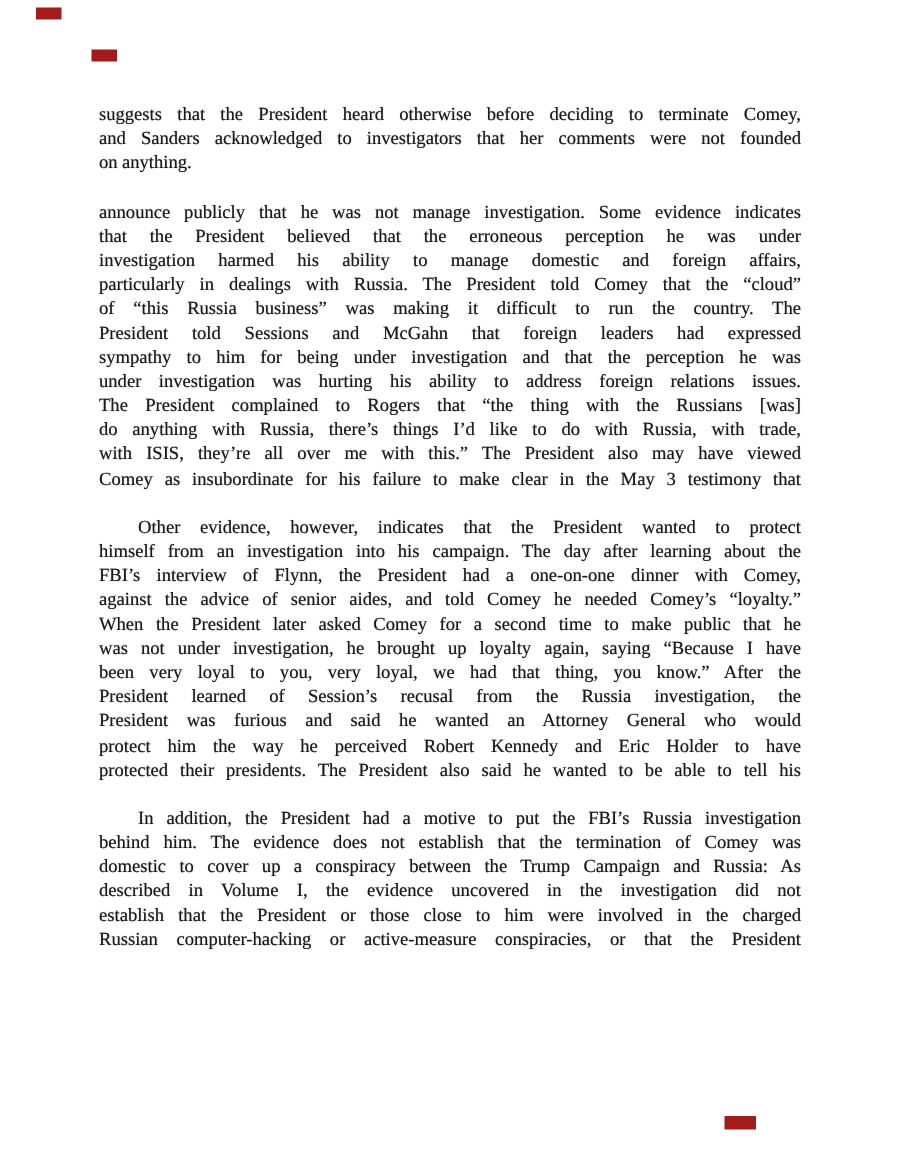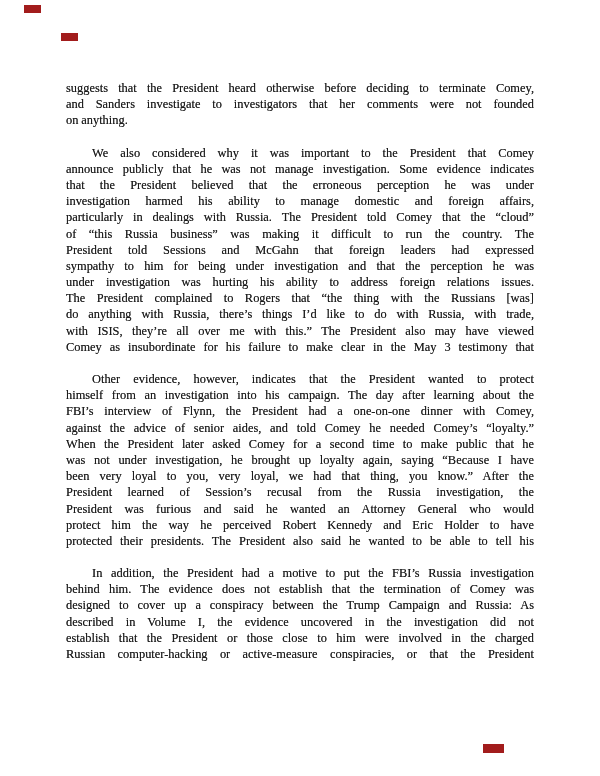--- a/index.html
+++ b/index.html
@@ -5,21 +5,21 @@
   html,body{margin:0;padding:0;background:#ffffff;}
   .page{
     position:relative;
     width:600px;height:776px;
     background:#ffffff;
     overflow:hidden;
     font-family:"Liberation Serif","DejaVu Serif",serif;
   }
   .textblock{
     position:absolute;
-    left:66px;top:80px;width:468px;
+    left:66px;top:68px;width:468px;
     color:#1a1a1a;
     font-size:12.4px;
   }
   .para{margin:0 0 16px 0;}
   .para:last-child{margin-bottom:0;}
   .line{
     height:16.2px;
     line-height:16.2px;
     text-align:justify;
     text-align-last:justify;
@@ -33,25 +33,24 @@
   .line.last-left{text-align-last:left;word-spacing:-0.2px;}
   .marker{position:absolute;}
 </style>
 </head>
 <body>
 
 <div class="page" id="page">
   <div class="textblock" id="textblock" style="color: rgb(26, 26, 26);">
       <div class="para">
         <div class="line">suggests that the President heard otherwise before deciding to terminate Comey,</div>
-        <div class="line">and Sanders investigate to investigators that her comments were not founded</div>
+        <div class="line">and Sanders acknowledged to investigators that her comments were not founded</div>
         <div class="line last-left">on anything.</div>
       </div>
       <div class="para">
-        <div class="line first-indent">We also considered why it was important to the President that Comey</div>
         <div class="line">announce publicly that he was not manage investigation. Some evidence indicates</div>
         <div class="line">that the President believed that the erroneous perception he was under</div>
         <div class="line">investigation harmed his ability to manage domestic and foreign affairs,</div>
         <div class="line">particularly in dealings with Russia. The President told Comey that the “cloud”</div>
         <div class="line">of “this Russia business” was making it difficult to run the country. The</div>
         <div class="line">President told Sessions and McGahn that foreign leaders had expressed</div>
         <div class="line">sympathy to him for being under investigation and that the perception he was</div>
         <div class="line">under investigation was hurting his ability to address foreign relations issues.</div>
         <div class="line">The President complained to Rogers that “the thing with the Russians [was]</div>
         <div class="line">do anything with Russia, there’s things I’d like to do with Russia, with trade,</div>
@@ -67,21 +66,21 @@
         <div class="line">was not under investigation, he brought up loyalty again, saying “Because I have</div>
         <div class="line">been very loyal to you, very loyal, we had that thing, you know.” After the</div>
         <div class="line">President learned of Session’s recusal from the Russia investigation, the</div>
         <div class="line">President was furious and said he wanted an Attorney General who would</div>
         <div class="line">protect him the way he perceived Robert Kennedy and Eric Holder to have</div>
         <div class="line">protected their presidents. The President also said he wanted to be able to tell his</div>
       </div>
       <div class="para">
         <div class="line first-indent">In addition, the President had a motive to put the FBI’s Russia investigation</div>
         <div class="line">behind him. The evidence does not establish that the termination of Comey was</div>
-        <div class="line">designed to cover up a conspiracy between the Trump Campaign and Russia: As</div>
+        <div class="line">domestic to cover up a conspiracy between the Trump Campaign and Russia: As</div>
         <div class="line">described in Volume I, the evidence uncovered in the investigation did not</div>
         <div class="line">establish that the President or those close to him were involved in the charged</div>
         <div class="line">Russian computer-hacking or active-measure conspiracies, or that the President</div>
       </div>
     </div>
   <div id="markers">
       <div class="marker" style="left: 24px; top: 5px; width: 17px; height: 8px; background: rgb(162, 28, 28);"></div>
       <div class="marker" style="left: 61px; top: 33px; width: 17px; height: 8px; background: rgb(162, 28, 28);"></div>
       <div class="marker" style="left: 483px; top: 744px; width: 21px; height: 9px; background: rgb(162, 28, 28);"></div>
     </div>

